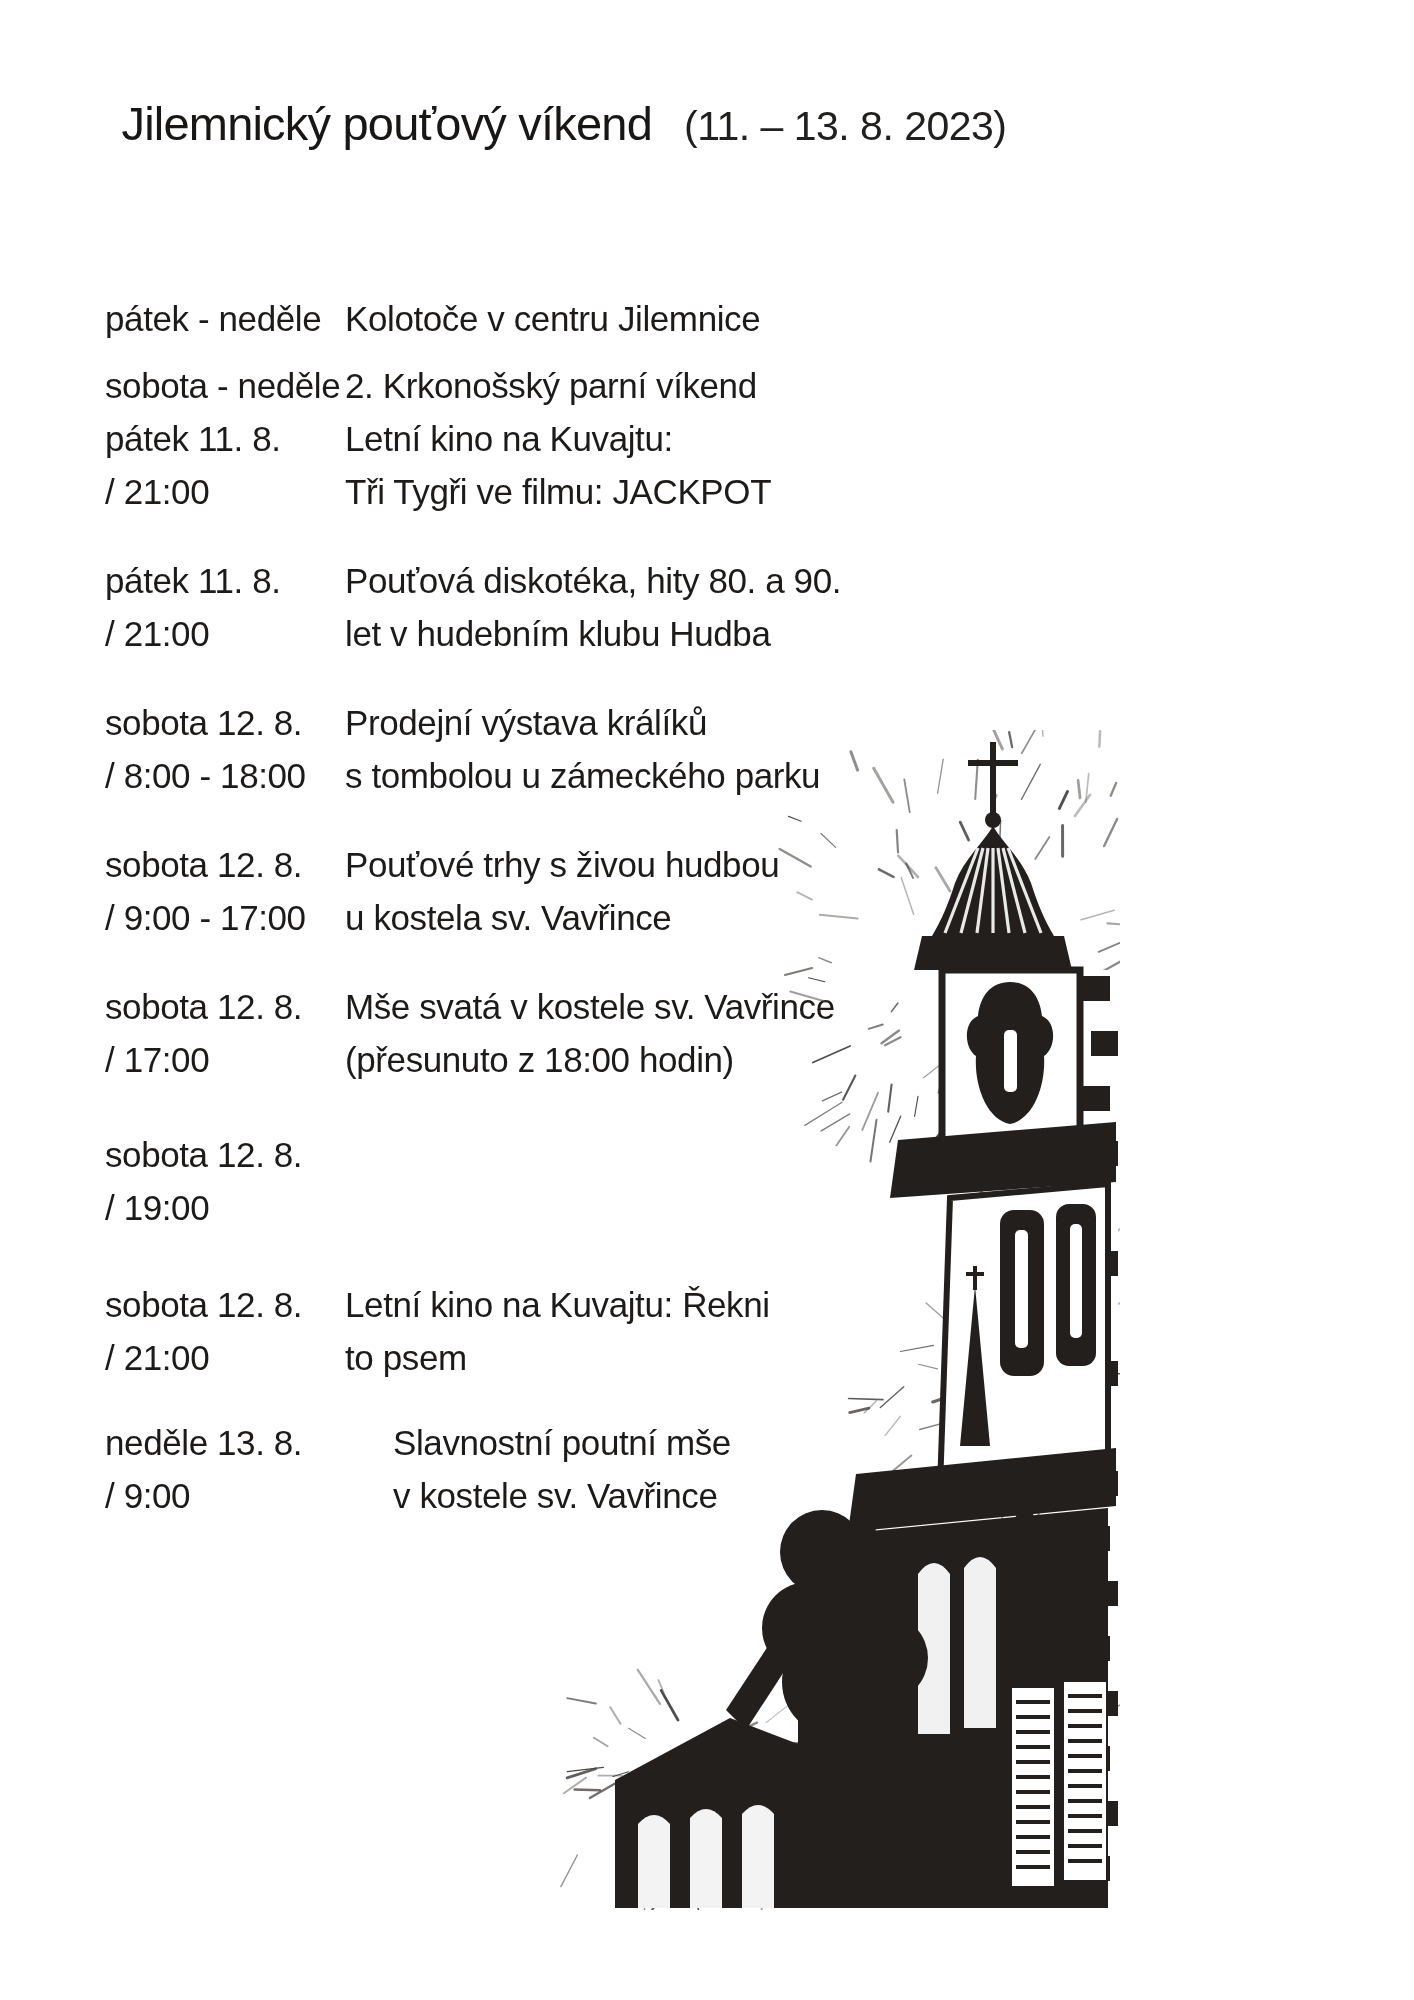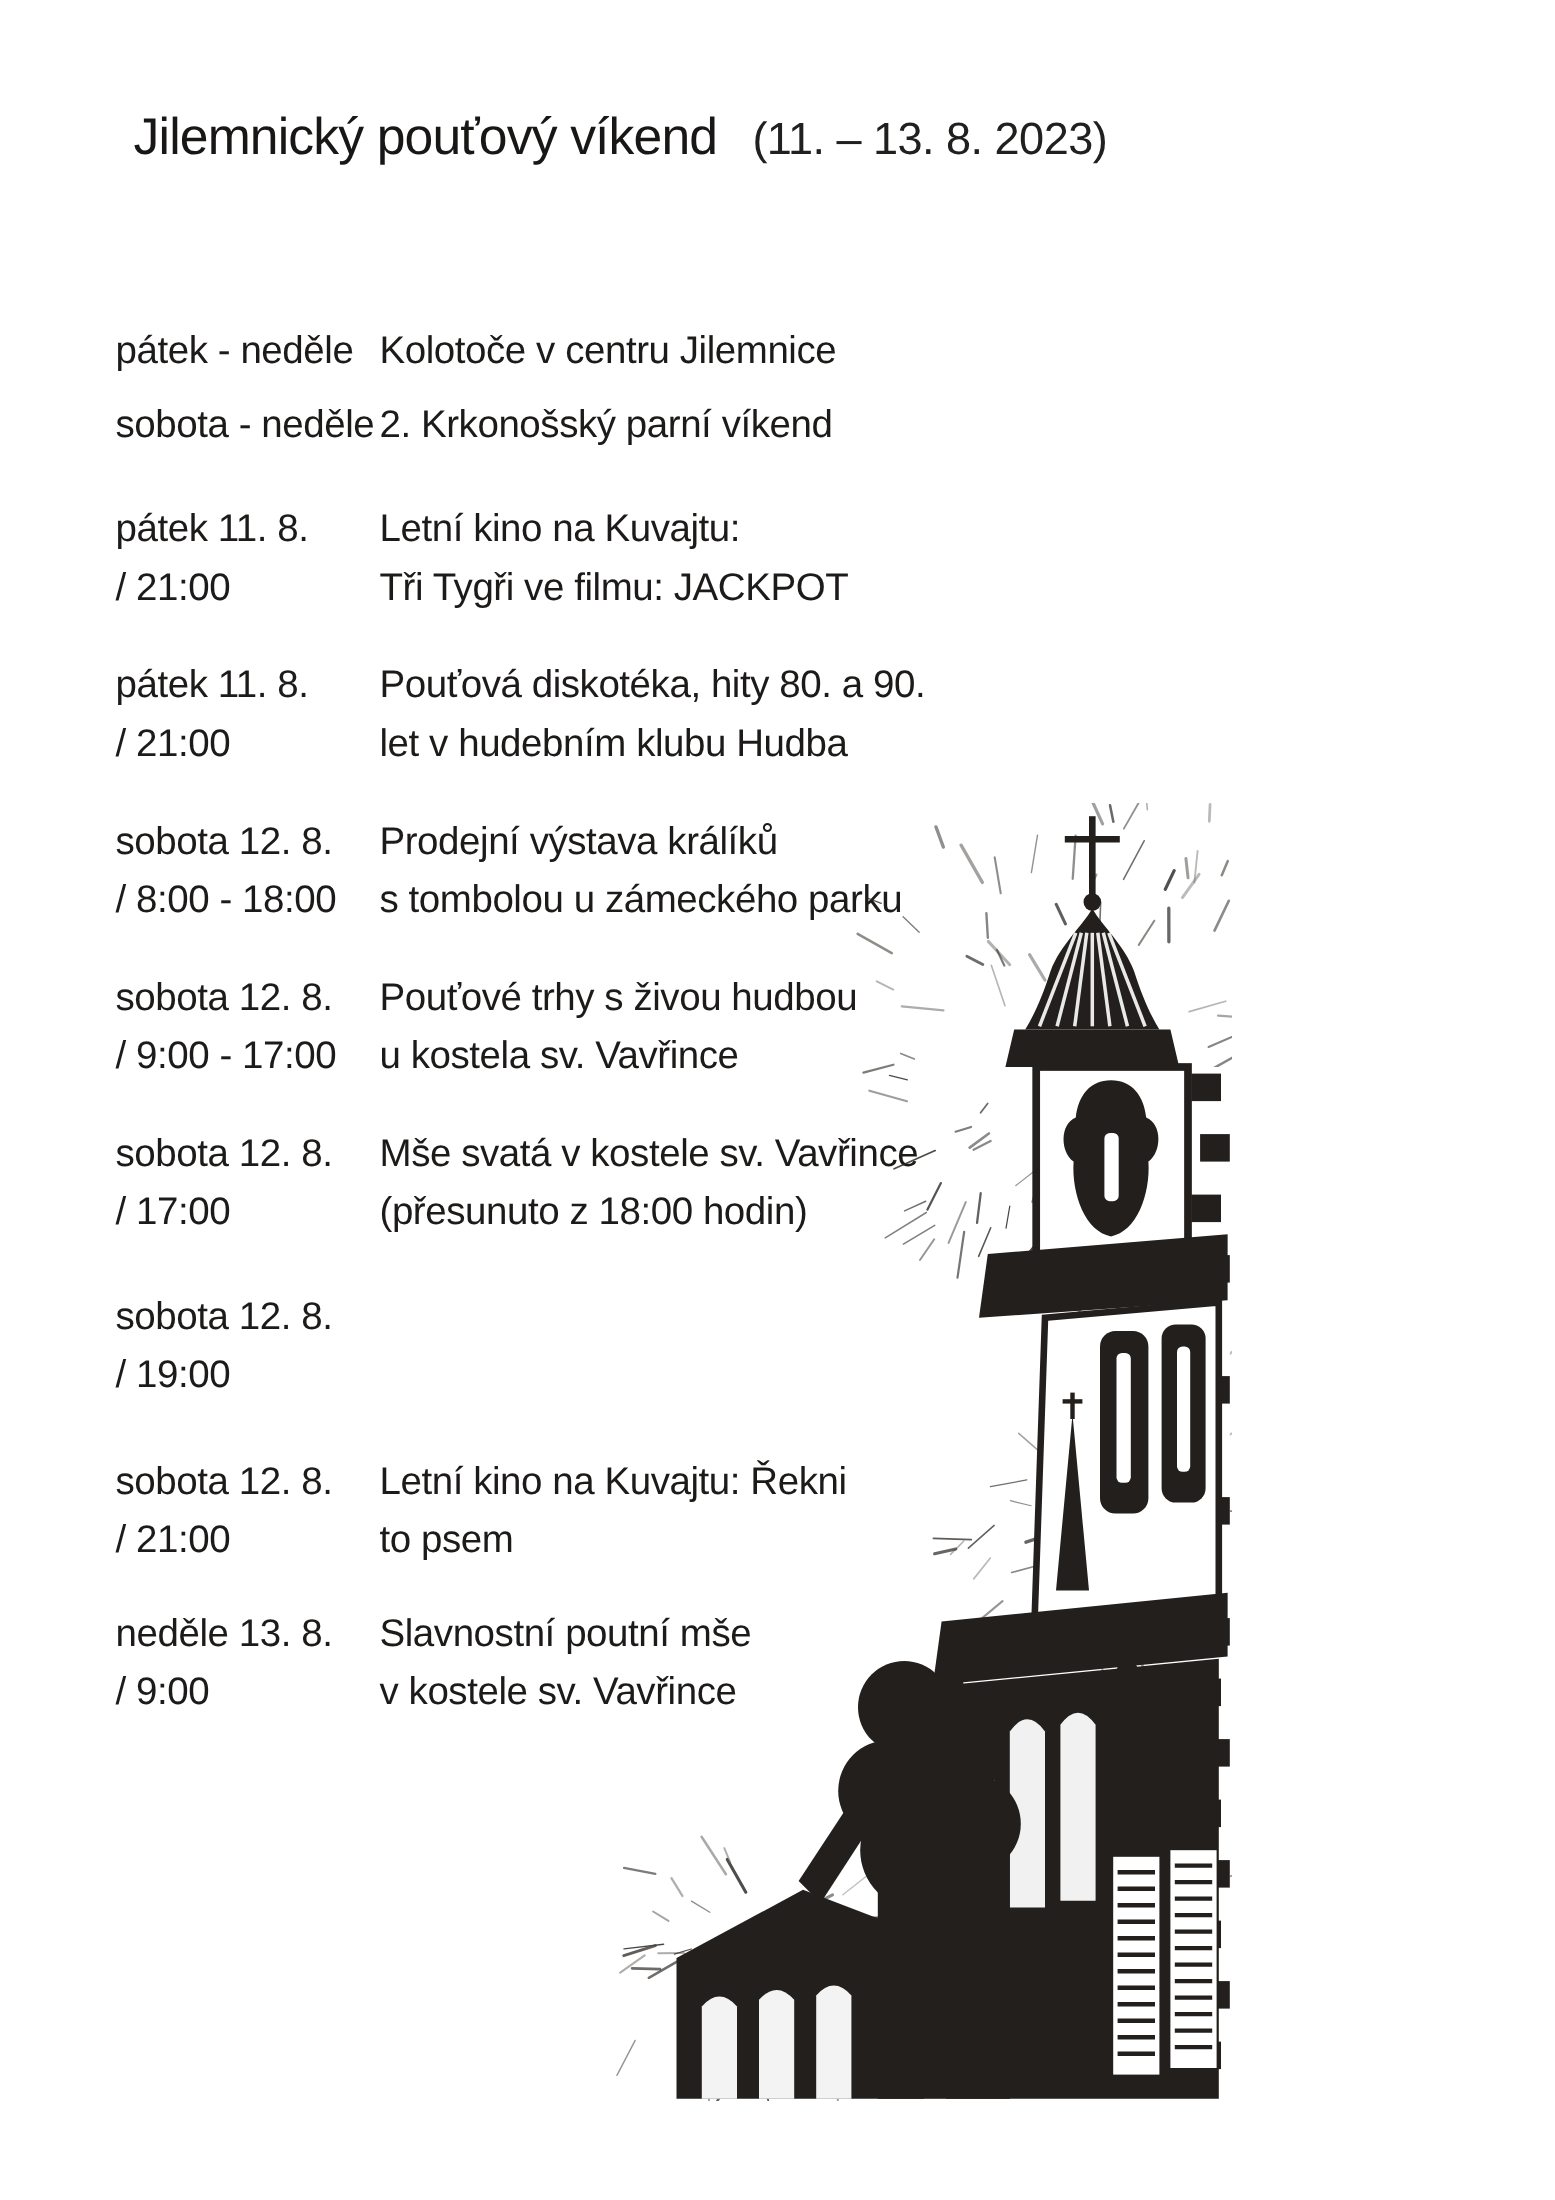--- a/index.html
+++ b/index.html
@@ -34,21 +34,21 @@
 <section class="schedule">
   <div class="event-row" style="margin-bottom: 14px;">
     <div class="event-when">
         <div class="line">pátek - neděle</div>
       </div>
     <div class="event-what">
         <div class="line">Kolotoče v centru Jilemnice</div>
       </div>
   </div>
 
-  <div class="event-row" style="margin-bottom: 42px;">
+  <div class="event-row" style="">
     <div class="event-when">
         <div class="line">sobota - neděle</div>
       </div>
     <div class="event-what">
         <div class="line">2. Krkonošský parní víkend</div>
       </div>
   </div>
 
   <div class="event-row" style="margin-bottom: 36px;">
     <div class="event-when">
@@ -116,21 +116,21 @@
     <div class="event-when">
         <div class="line">sobota 12. 8.</div>
         <div class="line">/ 21:00</div>
       </div>
     <div class="event-what">
         <div class="line">Letní kino na Kuvajtu: Řekni</div>
         <div class="line">to psem</div>
       </div>
   </div>
 
-  <div class="event-row" style="margin-bottom: 0px;">
+  <div class="event-row" style="margin-bottom: 0px; gap: 48px;">
     <div class="event-when">
         <div class="line">neděle 13. 8.</div>
         <div class="line">/ 9:00</div>
       </div>
     <div class="event-what">
         <div class="line">Slavnostní poutní mše</div>
         <div class="line">v kostele sv. Vavřince</div>
       </div>
   </div>
 </section>

